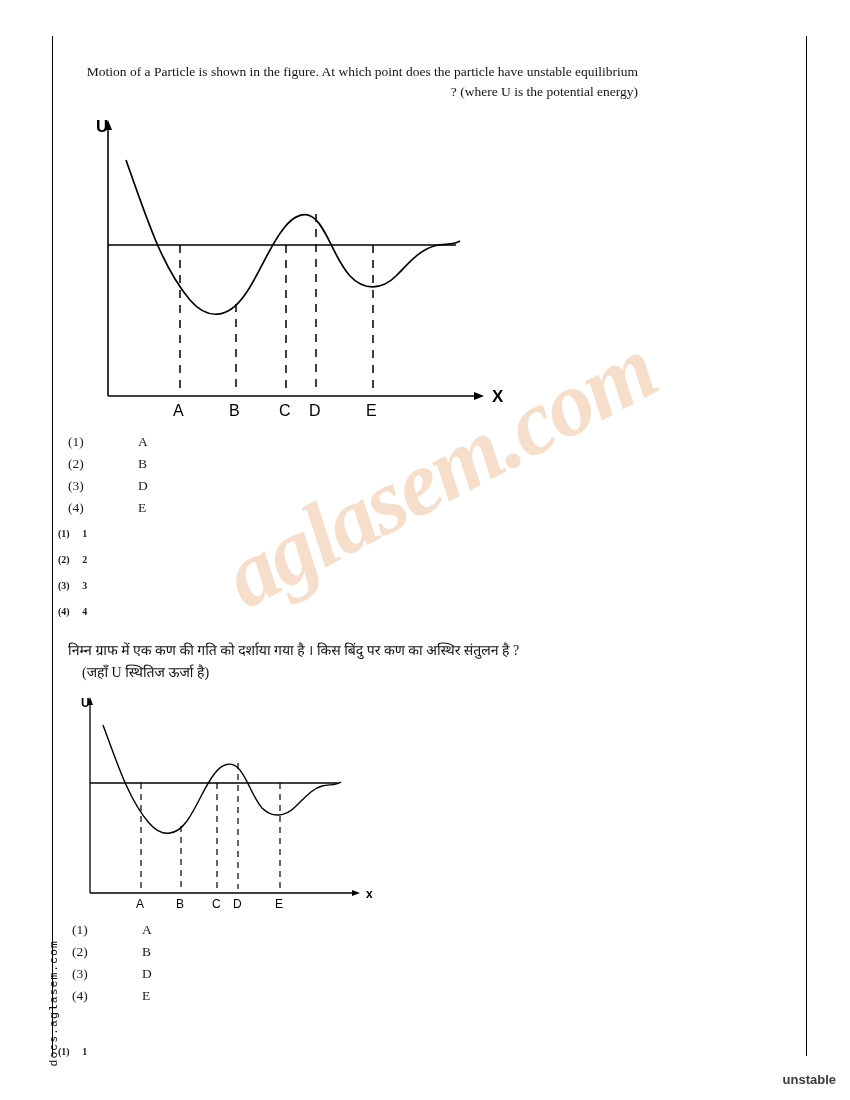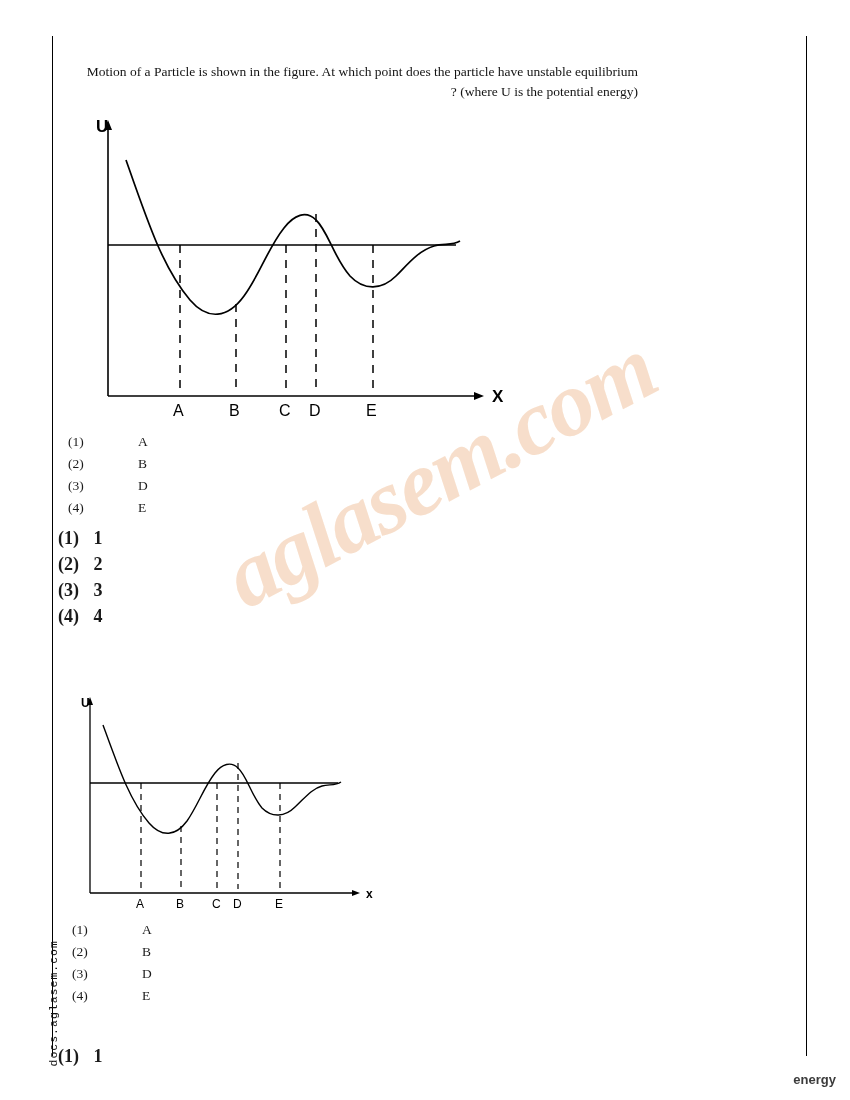--- a/index.html
+++ b/index.html
@@ -106,21 +106,21 @@
   }
   .opt-num { width: 70px; }
   .opt-val { font-weight: 400; }
 
   #q1-options { left: 68px; top: 434px; }
   #q2-options { left: 72px; top: 922px; }
 
   
   .answers {
     position: absolute;
-    font-size: 18px;
+    font-size: 10px;
     font-weight: bold;
   }
   .ans-row { height: 26px; }
   .ans-row span.lbl { margin-right: 10px; }
   #q1-answers { left: 58px; top: 528px; }
   #q2-answers { left: 58px; top: 1046px; }
 
   
   .figure { position: absolute; }
   #fig1 { left: 78px; top: 118px; width: 440px; height: 300px; }
@@ -132,21 +132,21 @@
 </style>
 </head>
 <body>
 
 <div class="rule rule-left"></div>
 <div class="rule rule-right"></div>
 
 <div class="watermark">aglasem.com</div>
 
 <div class="side-text">docs.aglasem.com</div>
-<div class="brand-bottom">energy</div>
+<div class="brand-bottom">unstable</div>
 
 <div class="q-text" id="q1-text">Motion of a Particle is shown in the figure. At which point does the particle have unstable equilibrium ? (where U is the potential energy)</div>
 
 <div class="figure" id="fig1">
   <svg width="440" height="300" viewBox="0 0 440 300">
 
     <line x1="30" y1="10" x2="30" y2="278" stroke="#000" stroke-width="1.6"></line>
     <polygon points="30,2 26,12 34,12" fill="#000"></polygon>
 
     <line x1="30" y1="278" x2="398" y2="278" stroke="#000" stroke-width="1.6"></line>
@@ -207,20 +207,22 @@
     <span class="lbl">(3)</span>
     <span>3</span>
   </div>
   <div class="ans-row">
     <span class="lbl">(4)</span>
     <span>4</span>
   </div>
 </div>
 
 <div class="q-text-hi" id="q2-text">
+  <div>निम्न ग्राफ में एक कण की गति को दर्शाया गया है । किस बिंदु पर कण का अस्थिर संतुलन है ?</div>
+  <div style="padding-left:14px">(जहाँ U स्थितिज ऊर्जा है)</div>
 </div>
 
 <div class="figure" id="fig2">
   <svg width="320" height="215" viewBox="0 0 320 215">
     <line x1="22" y1="8" x2="22" y2="198" stroke="#000" stroke-width="1.3"></line>
     <polygon points="22,2 19,10 25,10" fill="#000"></polygon>
     <line x1="22" y1="198" x2="285" y2="198" stroke="#000" stroke-width="1.3"></line>
     <polygon points="292,198 284,195 284,201" fill="#000"></polygon>
     <line x1="22" y1="88" x2="270" y2="88" stroke="#000" stroke-width="1.3"></line>
     <path d="M 35,30 C 51,74 62,106 81,128 C 94,143 108,141 119,126

